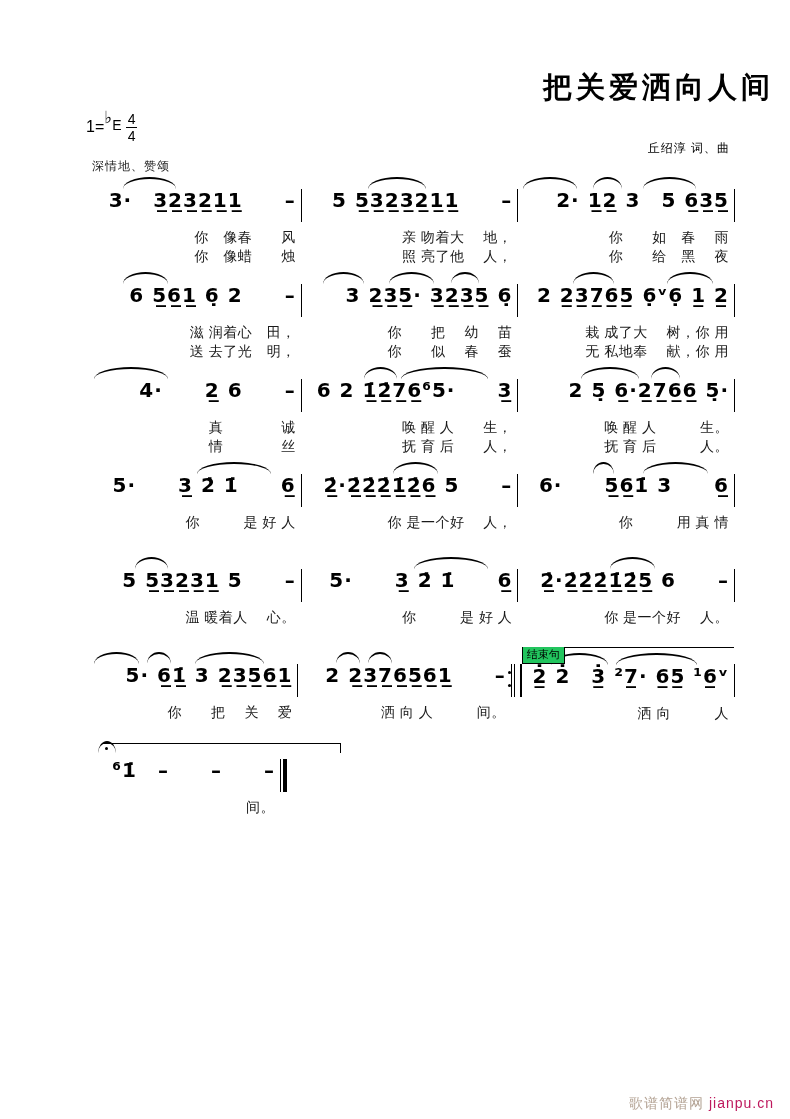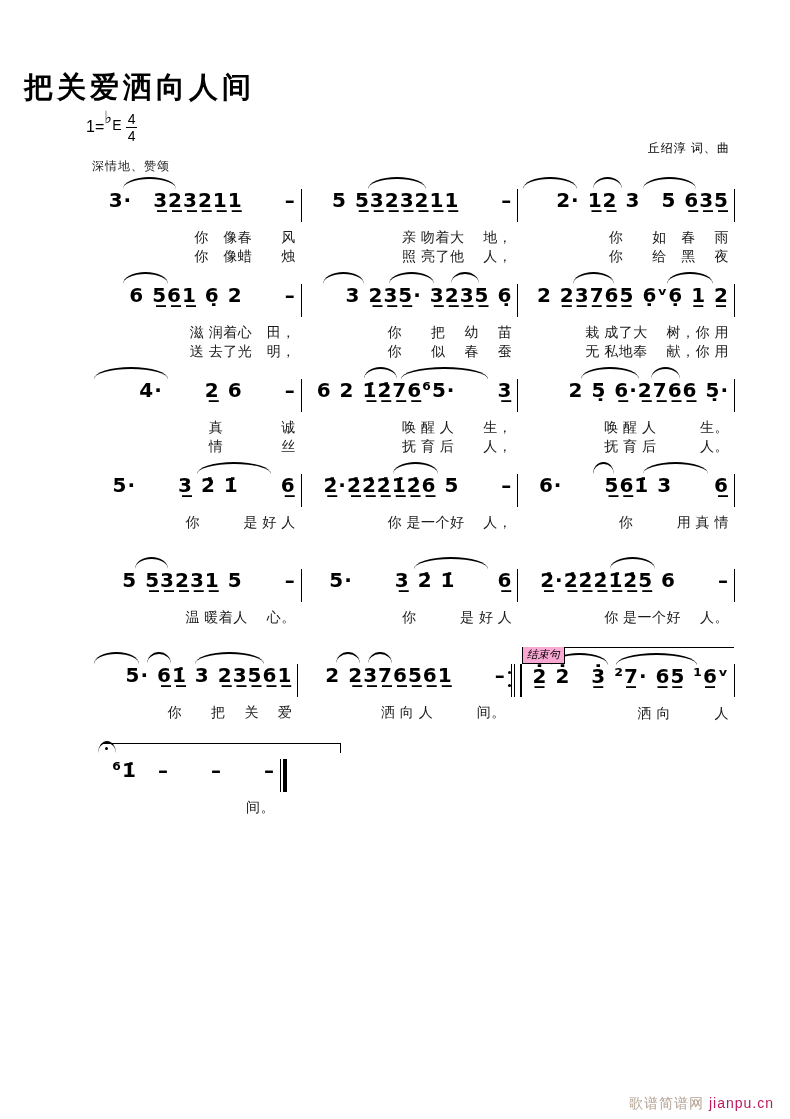--- a/index.html
+++ b/index.html
@@ -1,18 +1,18 @@
 <!DOCTYPE html>
 <html><head>
 <meta charset="utf-8">
 <style>
   html,body{margin:0;padding:0;background:#fff;}
   .page{position:relative;width:790px;height:1119px;background:#fff;overflow:hidden;
         font-family:"Liberation Sans","DejaVu Sans",sans-serif;color:#000;}
-  .title{position:absolute;top:68px;left:0;right:16px;text-align:left;
+  .title{position:absolute;top:68px;left:0;right:16px;text-align:right;
          font-size:29px;font-weight:bold;letter-spacing:4px;
          font-family:"DejaVu Sans",sans-serif;padding-left:24px;}
   .keysig{position:absolute;left:86px;top:112px;font-size:16px;white-space:nowrap;}
   .keysig .flat{position:relative;top:-9px;font-weight:bold;font-size:17px;}
   .keysig .tonic{font-size:14px;position:relative;top:-2px;margin-right:4px;}
   .frac{display:inline-block;text-align:center;vertical-align:middle;line-height:1.05;font-size:14px;}
   .frac .den{border-top:1px solid #000;display:block;padding:1px 2px 0 2px;}
   .frac .num{display:block;padding:0 2px;}
   .expression{position:absolute;left:92px;top:158px;font-size:12px;color:#222;letter-spacing:1px;}
   .credit{position:absolute;right:60px;top:140px;font-size:12px;letter-spacing:1px;}
@@ -34,21 +34,21 @@
   .lyric{font-size:14px;color:#1a1a1a;line-height:19px;white-space:nowrap;letter-spacing:0.5px;}
   .bar{flex:0 0 1px;width:1px;background:#000;height:33px;margin-top:17px;}
   .final-bar{flex:0 0 7px;width:7px;height:33px;margin-top:17px;
              border-left:1px solid #000;border-right:4px solid #000;box-sizing:border-box;}
   .repeat-bar{flex:0 0 8px;position:relative;width:8px;height:33px;margin-top:17px;margin-left:2px;
               border-left:1px solid #000;border-right:2px solid #000;box-sizing:border-box;}
   .repeat-bar::before{content:"";position:absolute;left:-7px;top:7px;width:3px;height:3px;
                       background:#000;border-radius:50%;box-shadow:0 13px 0 #000;}
   .measure.has-label{border-top:1px solid #000;}
   .ending-label{position:absolute;top:-1px;left:0;font-size:11px;border:1px solid #000;
-                border-top:none;padding:0 4px 1px 4px;background:#f9a8d4;z-index:2;font-style:italic;}
+                border-top:none;padding:0 4px 1px 4px;background:#22c55e;z-index:2;}
   .watermark{position:absolute;right:16px;bottom:6px;font-size:14px;letter-spacing:1px;}
   .watermark .wm-name{color:#b3a293;}
   .watermark .wm-url{color:#be185d;}
 </style>
 </head>
 <body>
 
 <div class="page">
   <div class="title">把关爱洒向人间</div>
 

